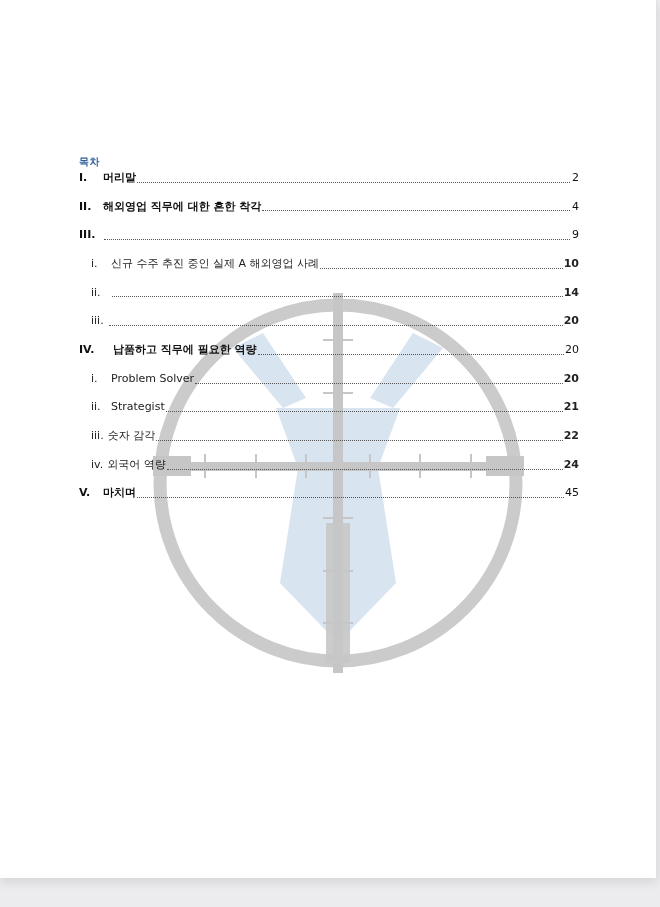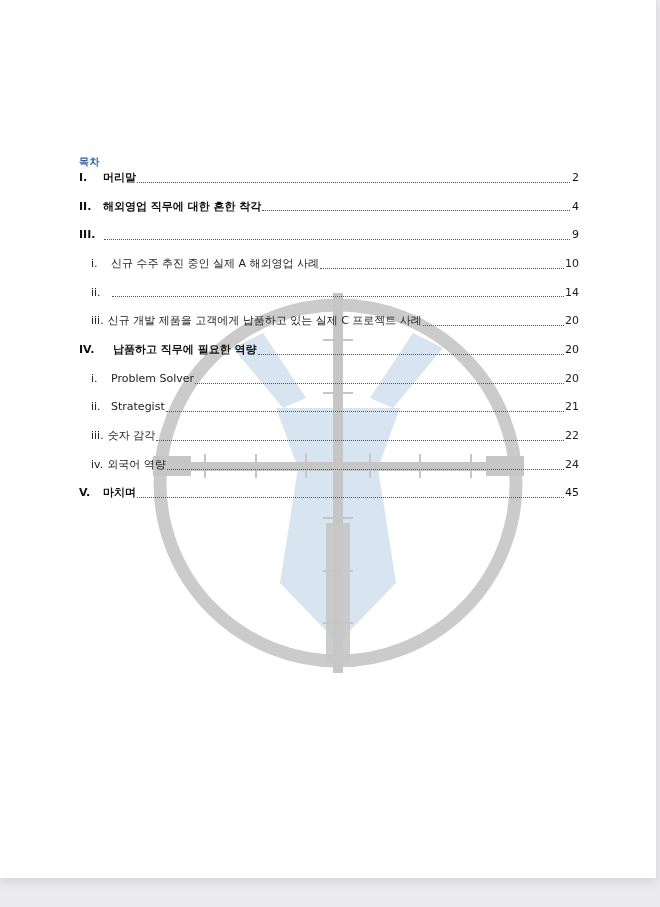--- a/index.html
+++ b/index.html
@@ -43,21 +43,21 @@
     .level-1 .num { width: 24px; }
     .level-1.wide .num { width: 34px; }
     .level-2 .num { width: 20px; }
     .level-2.tight .num { width: auto; margin-right: 4px; }
     .label { flex: 0 0 auto; }
     .leader {
       flex: 1 1 auto; margin: 0 1px; height: 1px; align-self: flex-end;
       margin-bottom: 9px;
       border-bottom: 1px dotted #555;
     }
-    .page-num { flex: 0 0 auto; min-width: 8px; text-align: right; font-weight: normal; }
+    .page-num { flex: 0 0 auto; min-width: 8px; text-align: right; font-weight: bold; }
     .level-1 .page-num { font-weight: normal; }
   </style>
 </head>
 <body>
 
 <div class="page">
 
   <svg class="watermark" viewBox="0 0 400 400">
 
     <g fill="#d8e4ef">
@@ -117,21 +117,20 @@
       <span class="leader"></span>
       <span class="page-num">10</span>
     </li>
     <li class="toc-row level-2">
       <span class="num">ii.</span>
       <span class="leader"></span>
       <span class="page-num">14</span>
     </li>
     <li class="toc-row level-2 tight">
       <span class="num">iii.</span>
-      <span class="label">신규 개발 제품을 고객에게 납품하고 있는 실제 C 프로젝트 사례</span>
       <span class="leader"></span>
       <span class="page-num">20</span>
     </li>
     <li class="toc-row level-1 wide">
       <span class="num">IV.</span>
       <span class="label">납품하고 직무에 필요한 역량</span>
       <span class="leader"></span>
       <span class="page-num">20</span>
     </li>
     <li class="toc-row level-2">

